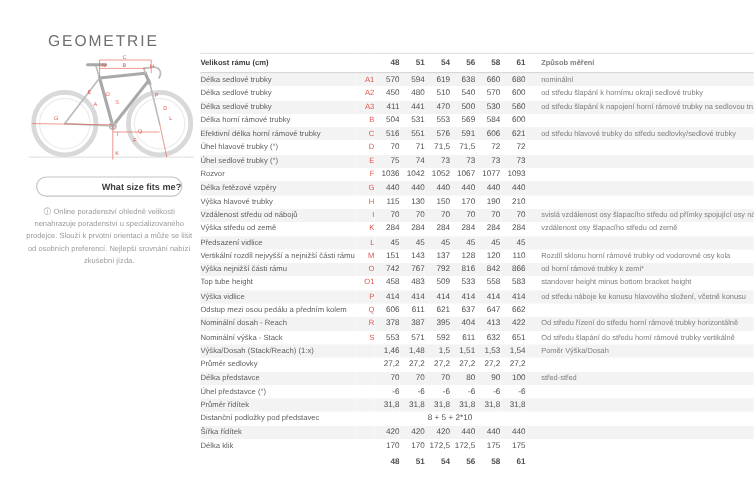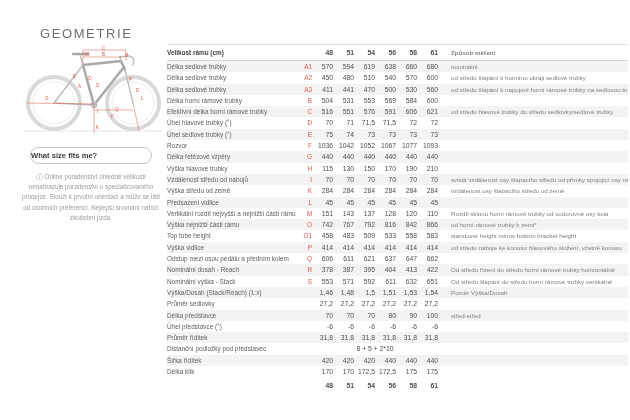--- a/index.html
+++ b/index.html
@@ -15,21 +15,21 @@
   .frame-line { stroke:#a9a9a9; stroke-width:2.6; fill:none; stroke-linecap:round; }
   .thin-line  { stroke:#bdbdbd; stroke-width:1.4; fill:none; stroke-linecap:round; }
   .wheel { stroke:#d9d9d9; stroke-width:4; fill:none; }
   .wheel-inner { stroke:#ececec; stroke-width:1; fill:none; }
   .ground { stroke:#e3e3e3; stroke-width:1; }
   .dim-line { stroke:#e0564c; stroke-width:0.6; opacity:.85; fill:none; }
   .dim-label { fill:#e0564c; font-size:4.6px; font-family:"Liberation Sans",sans-serif; }
 
   .size-btn { position:absolute; left:30px; top:147px; width:122px; height:17px;
     background:#fff; border:1px solid #c4c4c4; border-radius:9px;
-    font-size:7.6px; font-weight:bold; color:#3d3d3d; text-align:left;
+    font-size:7.6px; font-weight:bold; color:#3d3d3d; text-align:right;
     line-height:15px; cursor:pointer; font-family:"Liberation Sans",sans-serif; }
 
   .info-note { position:absolute; left:20px; top:172px; width:142px;
     font-size:6.3px; line-height:1.6; color:#9b9b9b; text-align:center; }
   .info-icon { font-size:6.5px; color:#9b9b9b; }
 
   
   table.geo { position:absolute; left:167px; top:44px; width:461px;
     border-collapse:collapse; table-layout:fixed; }
   table.geo col.c-label { width:130px; }

